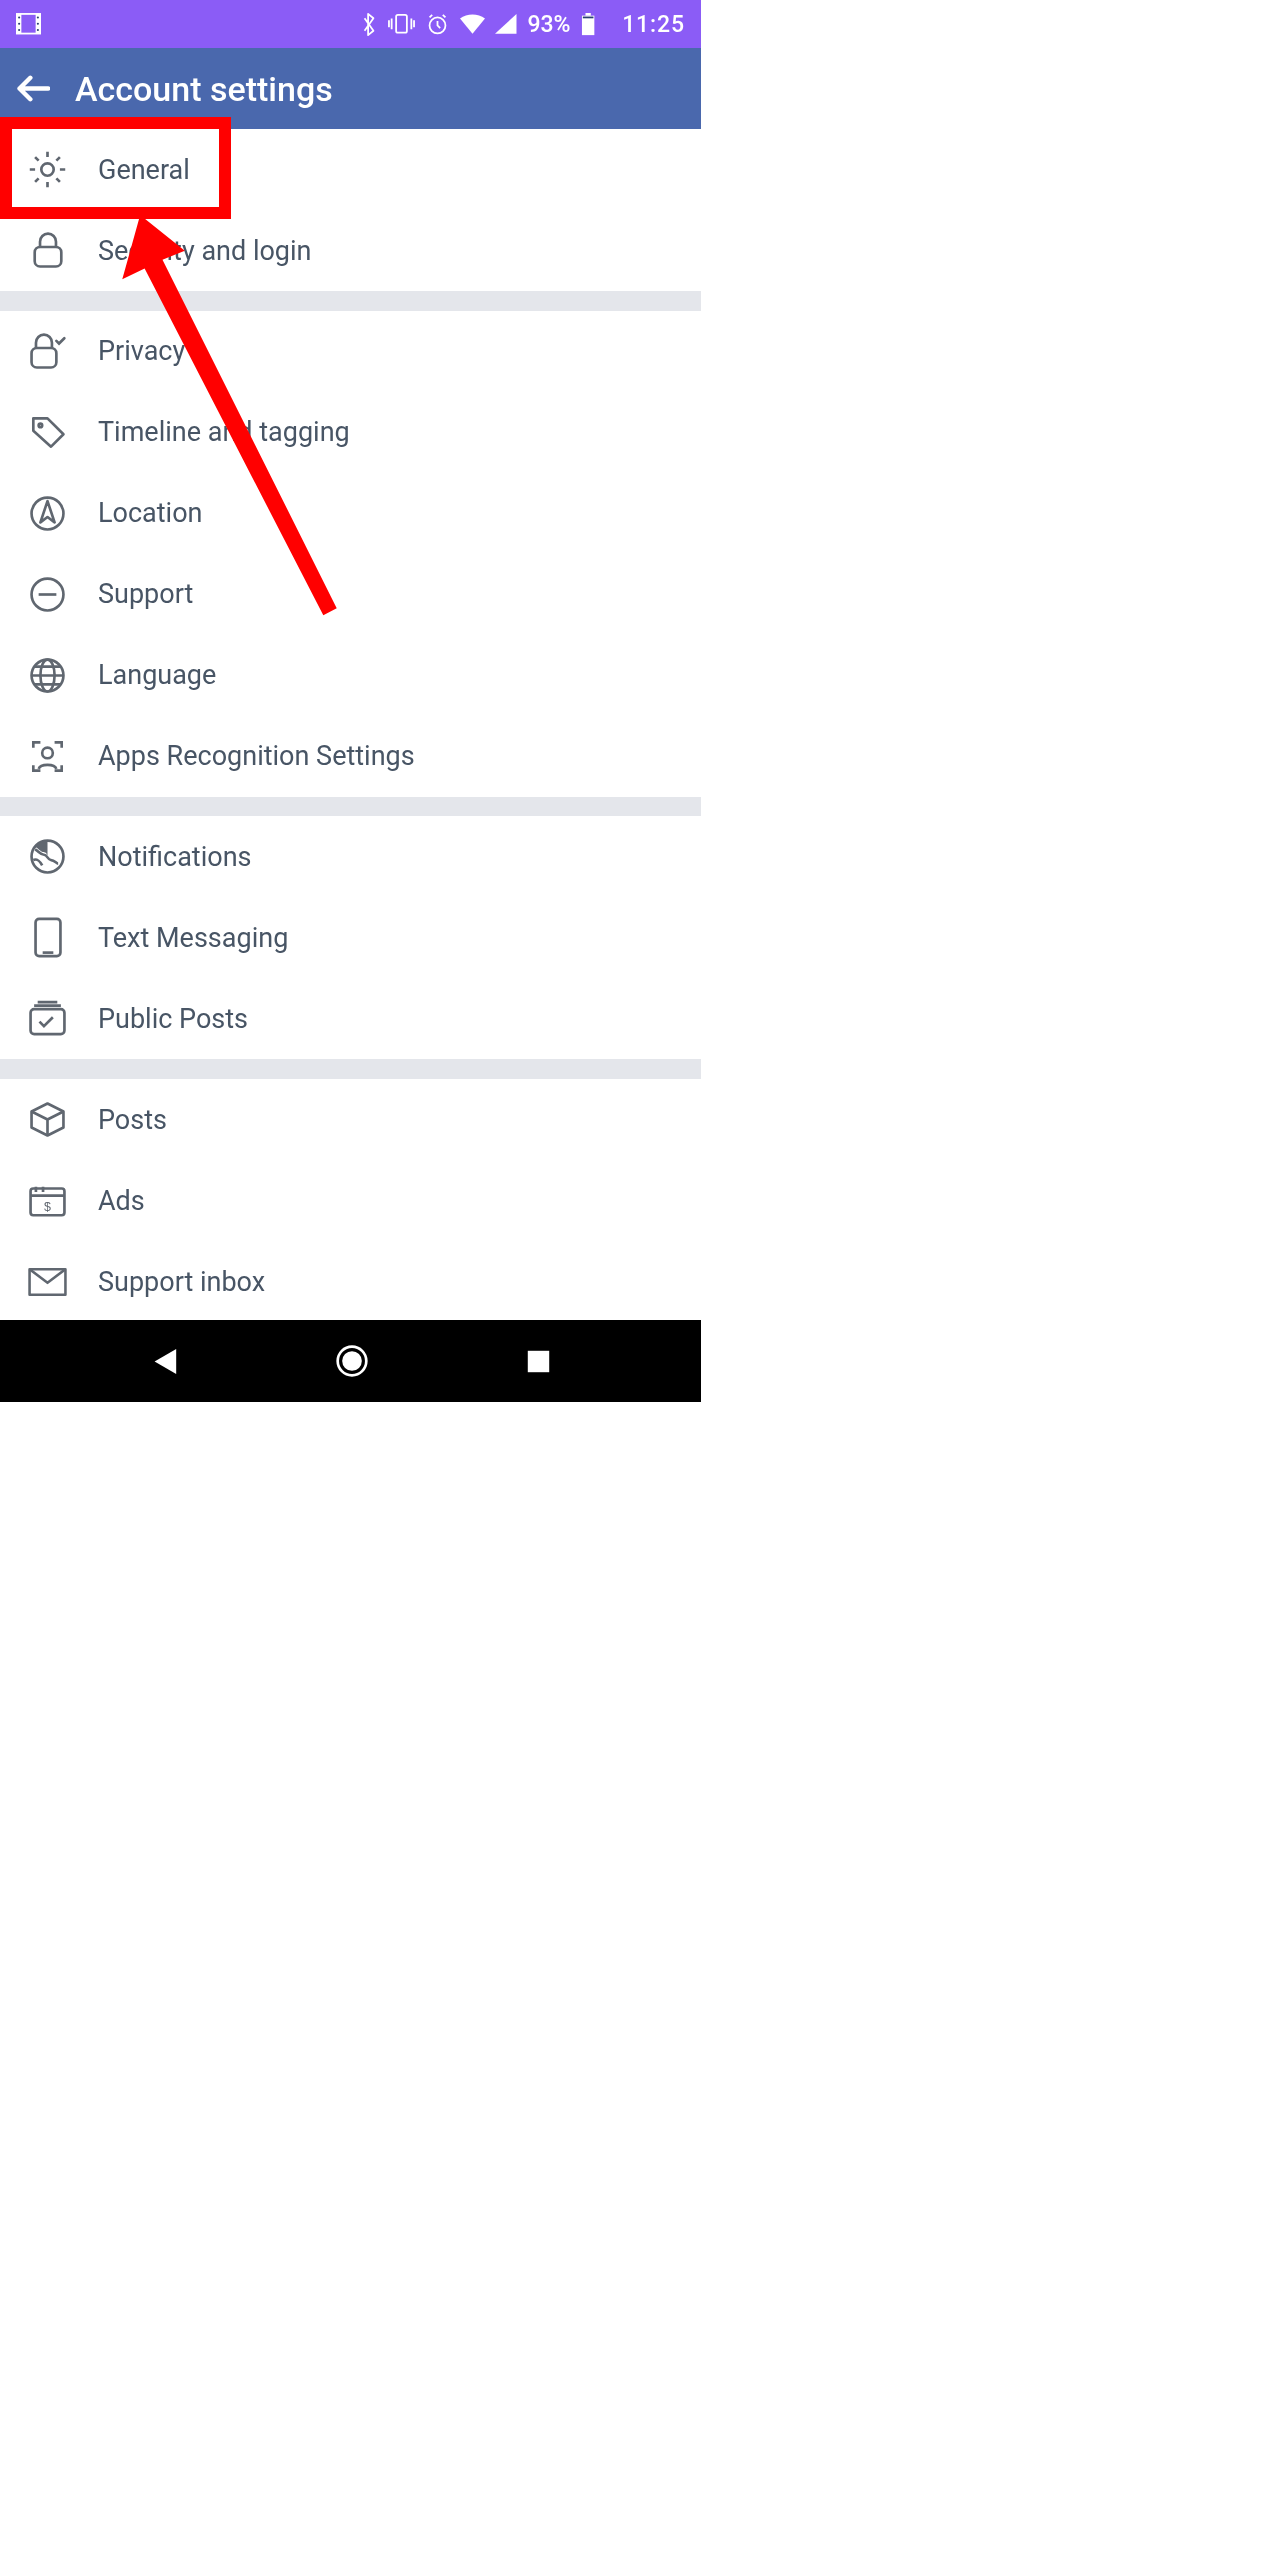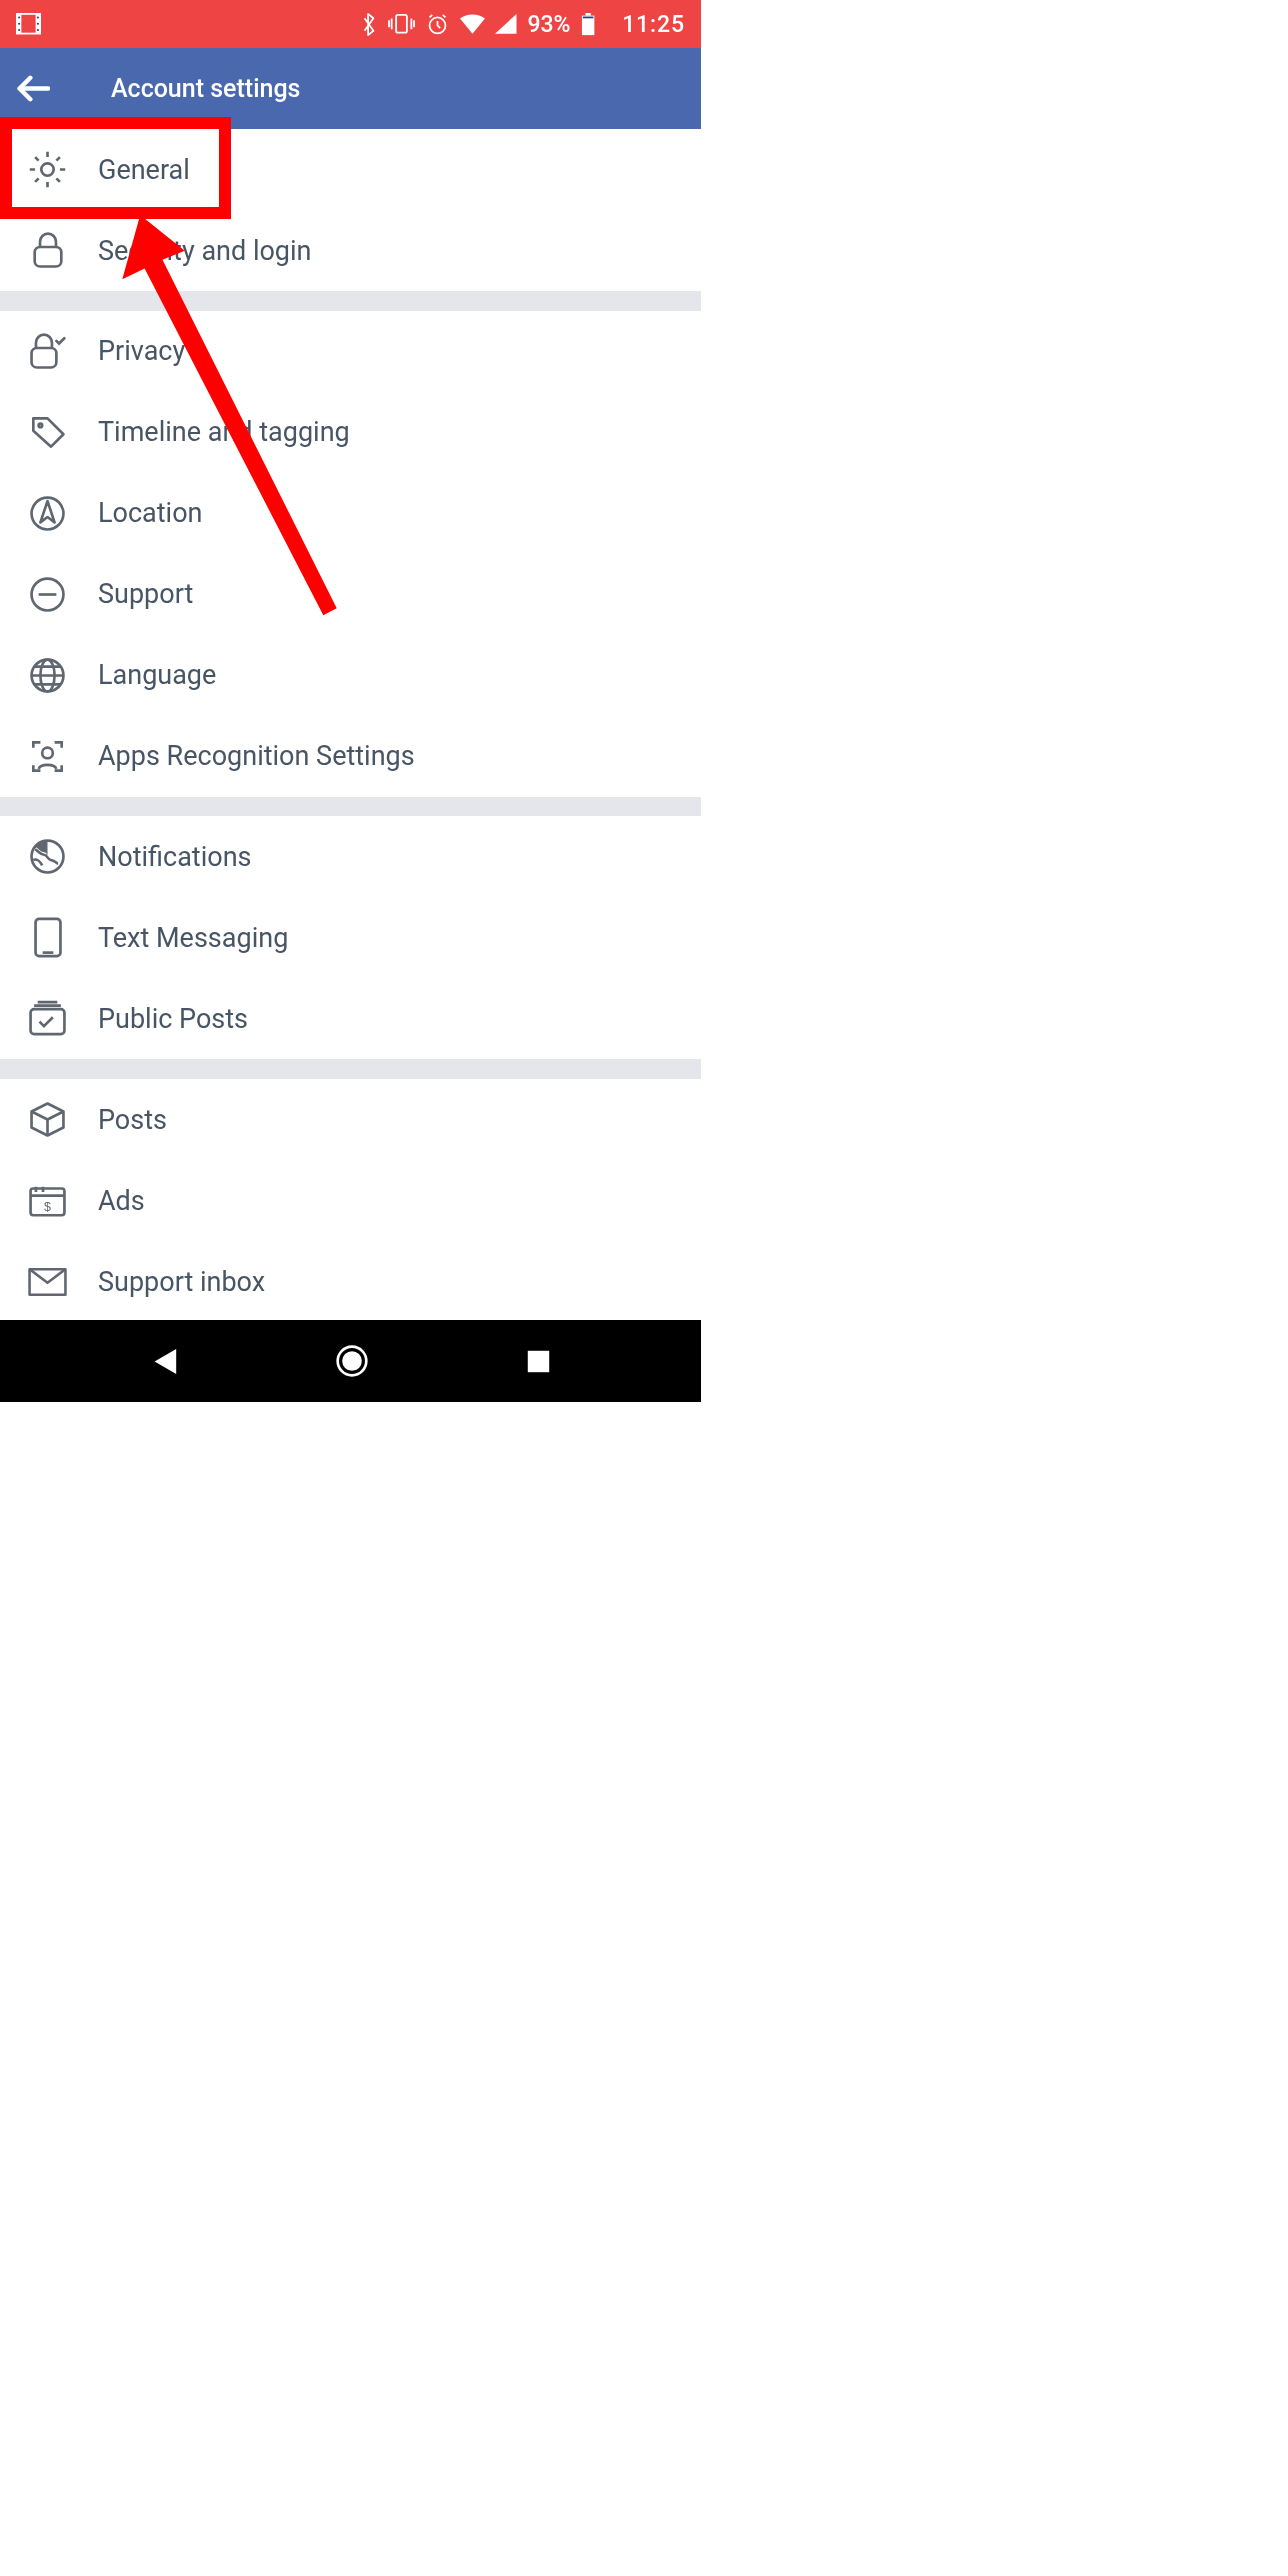--- a/index.html
+++ b/index.html
@@ -8,21 +8,21 @@
     font-family: -apple-system, Roboto, "Helvetica Neue", Arial, sans-serif;
     background: #fff;
     color: #4a5568;
     width: 701px;
     height: 1402px;
     position: relative;
     overflow: hidden;
   }
   .status-bar {
     height: 48px;
-    background: #ef4444;
+    background: #8b5cf6;
     color: #fff;
     display: flex;
     align-items: center;
     padding: 0 16px;
     font-size: 23px;
     font-weight: 500;
   }
   .status-left { flex: 1; display: flex; align-items: center; gap: 7.2px; }
   .status-right { display: flex; align-items: center; gap: 10.7px; }
   .status-right svg { flex: 0 0 auto; }
@@ -31,23 +31,22 @@
   .app-bar {
     height: 81px;
     background: #4a68ad;
     color: #fff;
     display: flex;
     align-items: center;
     padding: 0 16px;
     gap: 25px;
   }
   .app-bar .title {
-    font-size: 25px;
+    font-size: 34px;
     font-weight: 500;
-    margin-left: 36px;
   }
 
   .section-divider {
     height: 19.7px;
     background: #e4e6eb;
     width: 100%;
   }
 
   .settings-item {
     height: 81px;

